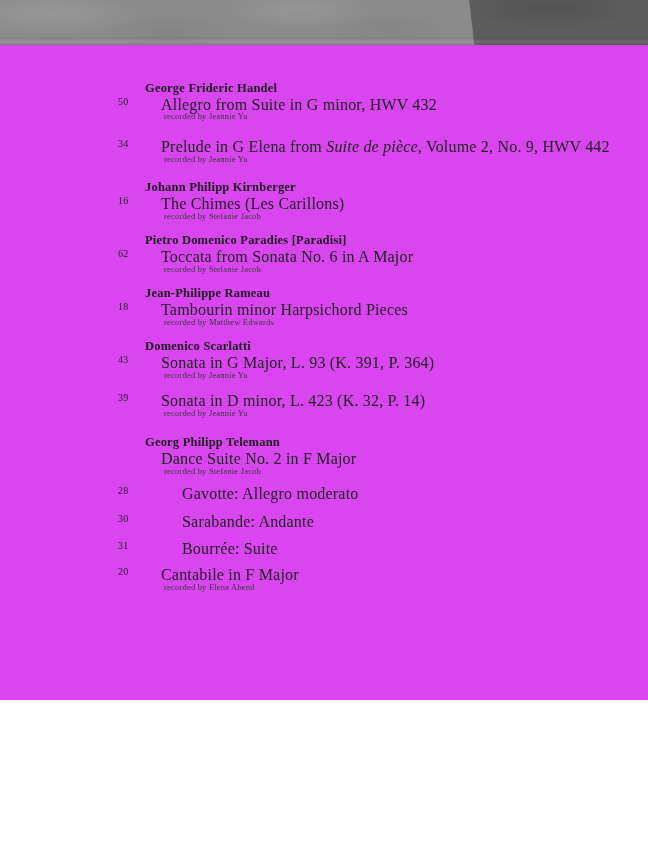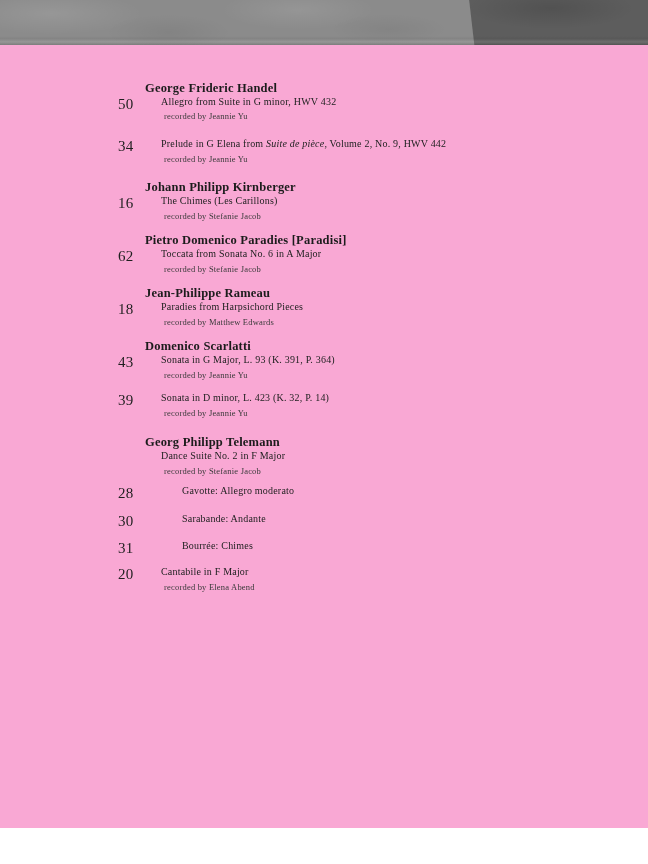--- a/index.html
+++ b/index.html
@@ -3,22 +3,22 @@
 <meta charset="utf-8">
 <style>
   html, body {
     margin: 0;
     padding: 0;
     background: #ffffff;
   }
   .page {
     position: relative;
     width: 648px;
-    height: 828px;
-    background: #f9a8d4;
+    height: 700px;
+    background: #d946ef;
     overflow: hidden;
     font-family: "Liberation Serif", "DejaVu Serif", serif;
     color: #1f1f1f;
   }
   
   .banner {
     position: absolute;
     top: 0; left: 0;
     width: 648px;
     height: 45px;
@@ -60,35 +60,35 @@
   .line {
     position: absolute;
     left: 0;
     width: 648px;
     line-height: 1;
     white-space: nowrap;
   }
   .num {
     position: absolute;
     left: 118px;
-    font-size: 15px;
+    font-size: 10px;
     letter-spacing: 0.2px;
   }
   .composer {
     position: absolute;
     left: 145px;
     font-size: 12.5px;
     font-weight: bold;
     letter-spacing: 0.2px;
     color: #1c1c1c;
   }
   .title {
     position: absolute;
     left: 161px;
-    font-size: 10px;
+    font-size: 16px;
     letter-spacing: 0.2px;
     color: #222222;
   }
   .title.movement {
     left: 182px;
   }
   .title .ital { font-style: italic; }
   .recorded {
     position: absolute;
     left: 164px;
@@ -148,21 +148,21 @@
     </div>
     <div class="line" style="top:265px">
       <span class="recorded">recorded by Stefanie Jacob</span>
     </div>
 
     <div class="line" style="top:287px">
       <span class="composer">Jean-Philippe Rameau</span>
     </div>
     <div class="line" style="top:302px">
       <span class="num">18</span>
-      <span class="title">Paradies from Harpsichord Pieces</span>
+      <span class="title">Tambourin minor Harpsichord Pieces</span>
     </div>
     <div class="line" style="top:318px">
       <span class="recorded">recorded by Matthew Edwards</span>
     </div>
 
     <div class="line" style="top:340px">
       <span class="composer">Domenico Scarlatti</span>
     </div>
     <div class="line" style="top:355px">
       <span class="num">43</span>
@@ -193,21 +193,21 @@
     <div class="line" style="top:486px">
       <span class="num">28</span>
       <span class="title movement">Gavotte: Allegro moderato</span>
     </div>
     <div class="line" style="top:514px">
       <span class="num">30</span>
       <span class="title movement">Sarabande: Andante</span>
     </div>
     <div class="line" style="top:541px">
       <span class="num">31</span>
-      <span class="title movement">Bourrée: Chimes</span>
+      <span class="title movement">Bourrée: Suite</span>
     </div>
 
     <div class="line" style="top:567px">
       <span class="num">20</span>
       <span class="title">Cantabile in F Major</span>
     </div>
     <div class="line" style="top:583px">
       <span class="recorded">recorded by Elena Abend</span>
     </div>
 

